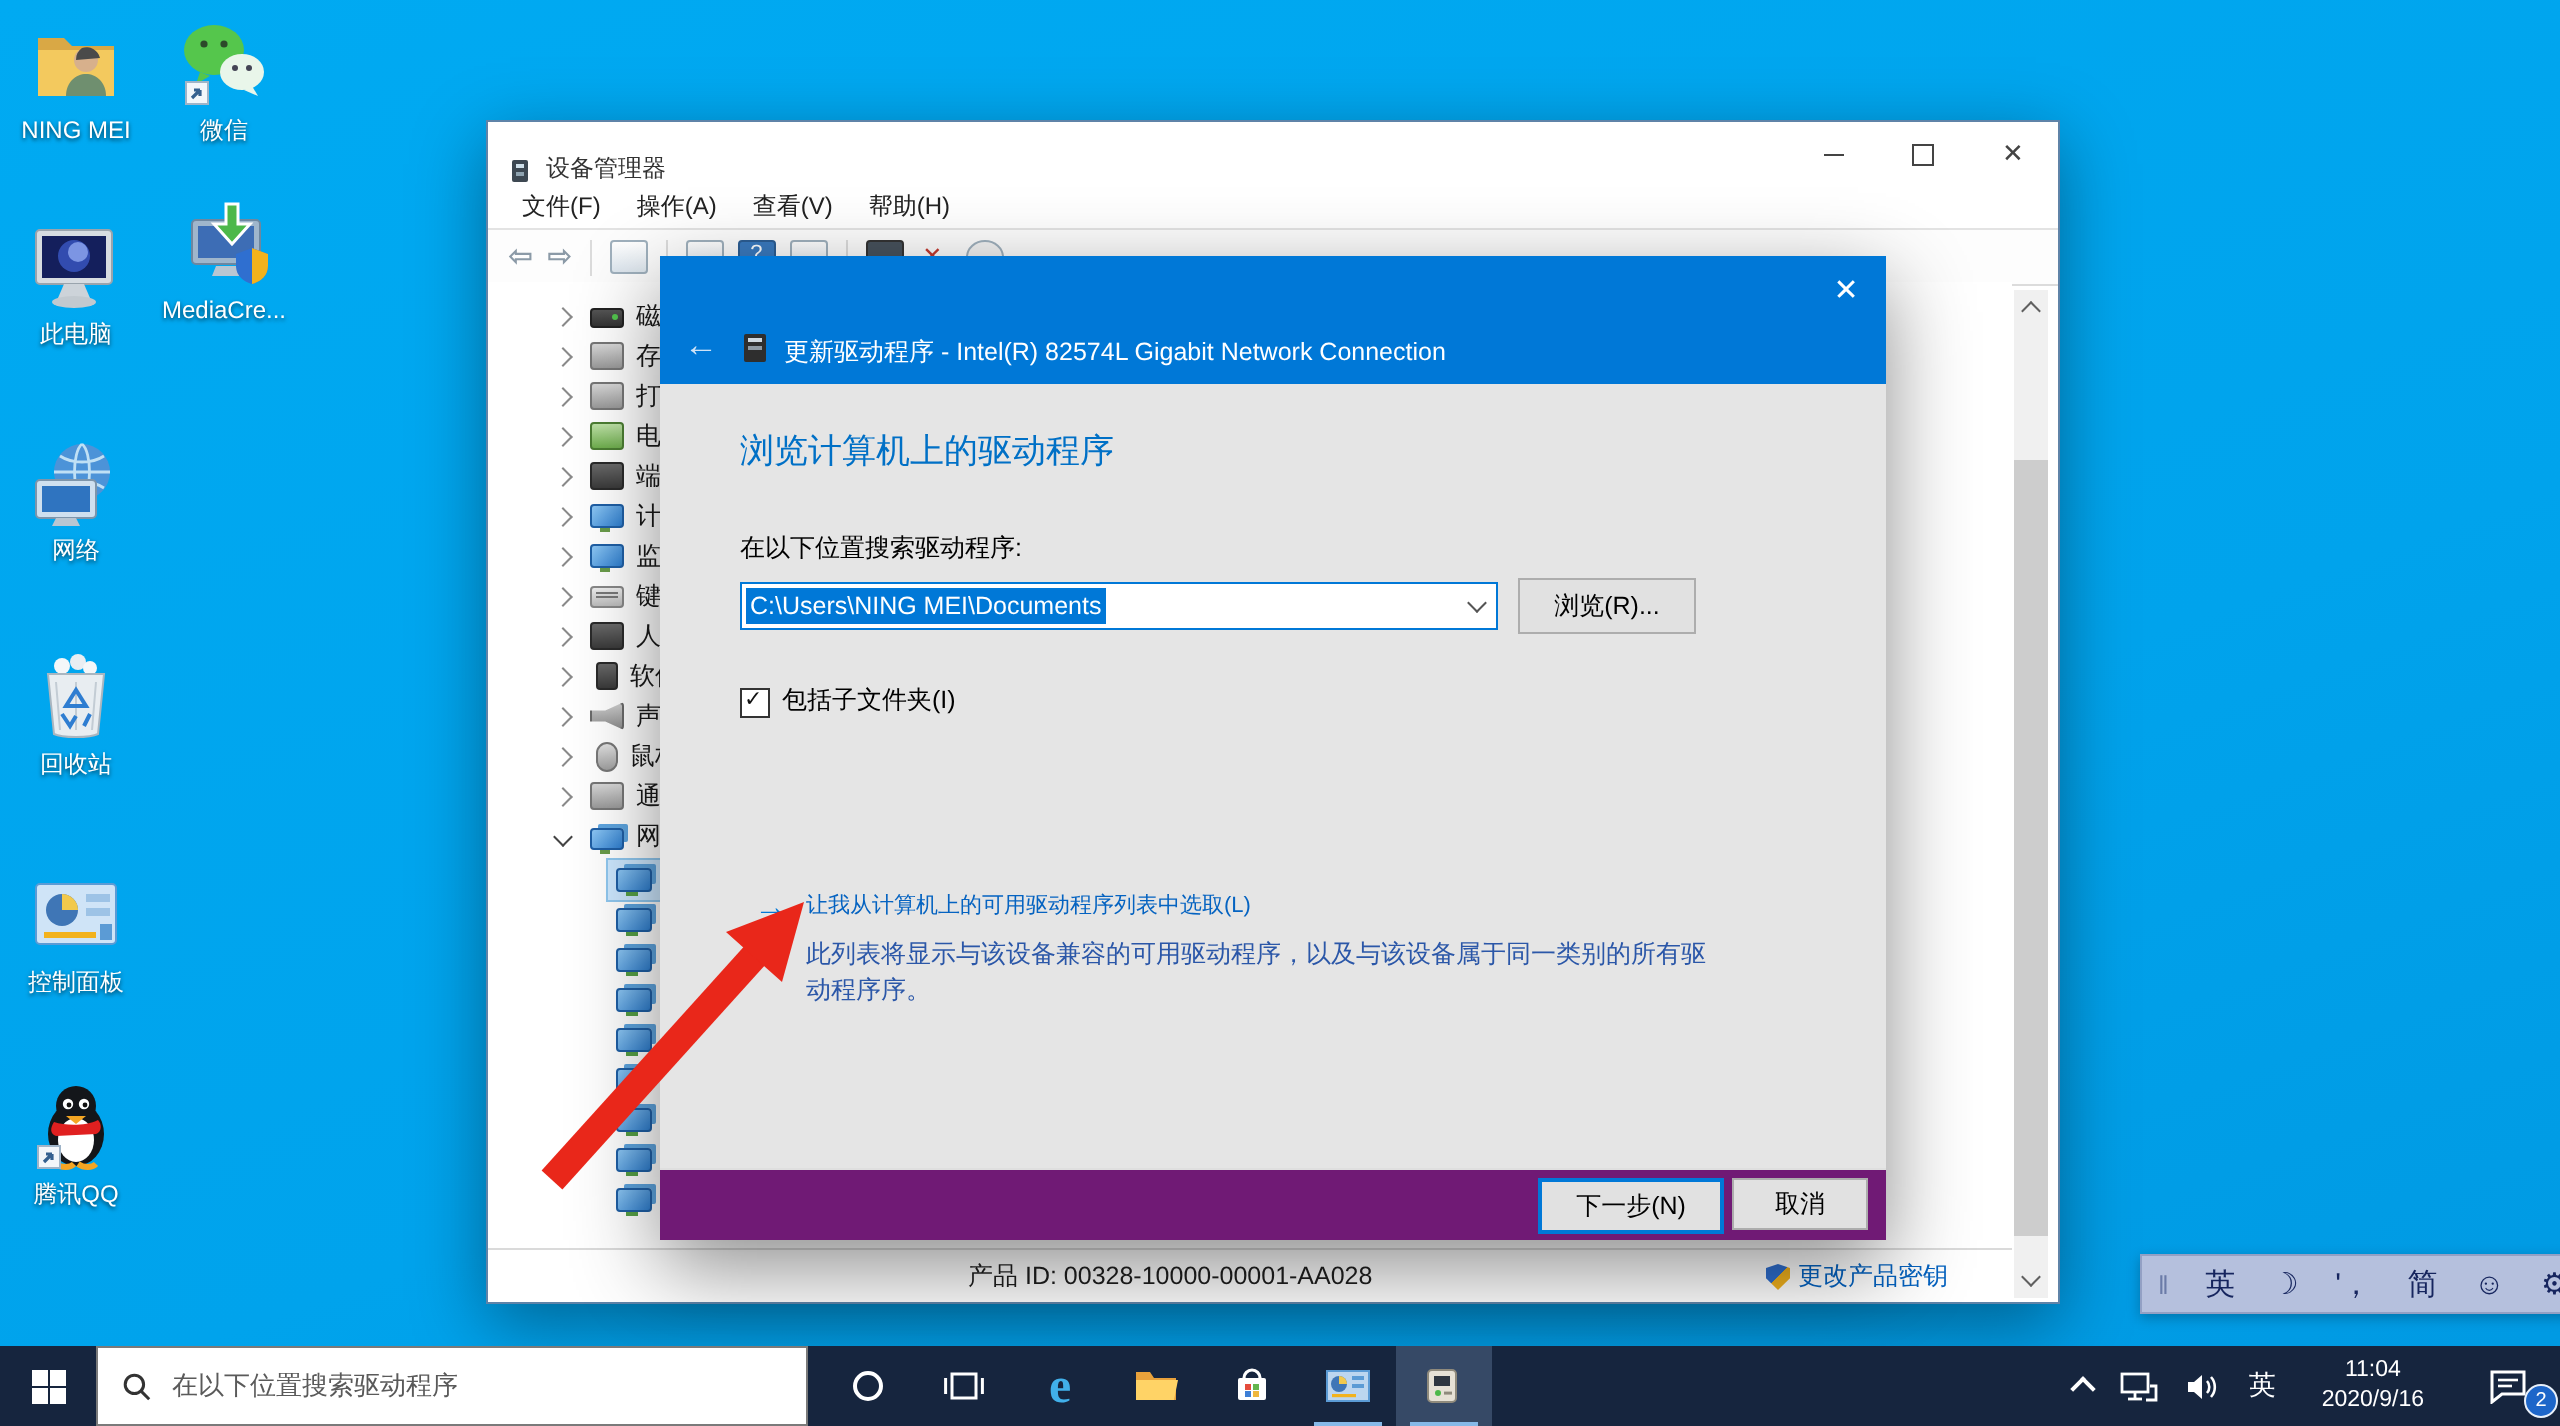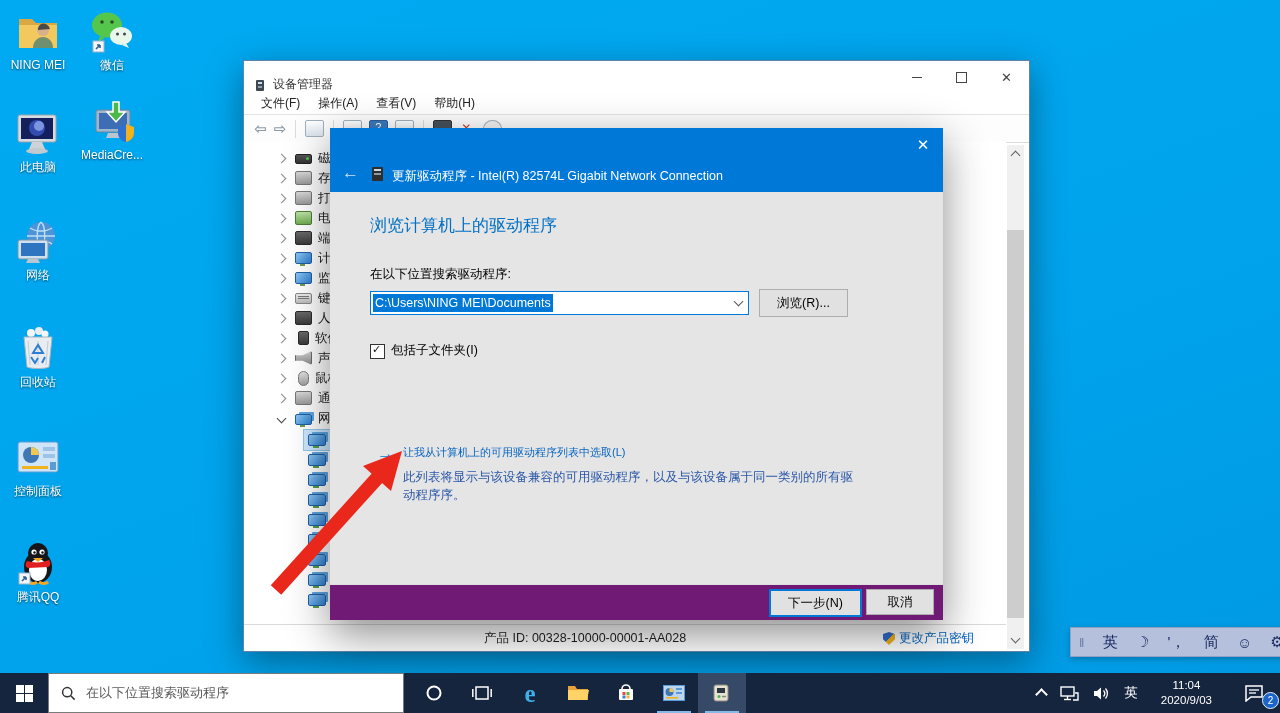--- a/index.html
+++ b/index.html
@@ -513,21 +513,21 @@
     <div class="trayitem">
       <svg width="17" height="15" viewBox="0 0 17 15">
         <path d="M1 5v5h3l4 3.5v-12L4 5z" fill="#fff"></path>
         <path d="M10.5 4.5a4.5 4.5 0 0 1 0 6M12.5 2.5a7.5 7.5 0 0 1 0 10" fill="none" stroke="#fff" stroke-width="1.3"></path>
       </svg>
     </div>
     <div class="trayitem imezh">英</div>
     <div class="trayitem">
       <div class="clock">
         <div>11:04</div>
-        <div>2020/9/03</div>
+        <div>2020/9/16</div>
       </div>
     </div>
     <div class="trayitem" style="width:38px">
       <svg width="20" height="18" viewBox="0 0 20 18">
         <path d="M2 2h16v11H7l-5 4z" fill="none" stroke="#fff" stroke-width="1.5"></path>
         <line x1="5" y1="6" x2="15" y2="6" stroke="#fff" stroke-width="1.3"></line>
         <line x1="5" y1="9" x2="12" y2="9" stroke="#fff" stroke-width="1.3"></line>
       </svg>
       <span class="badge">2</span>
     </div>

